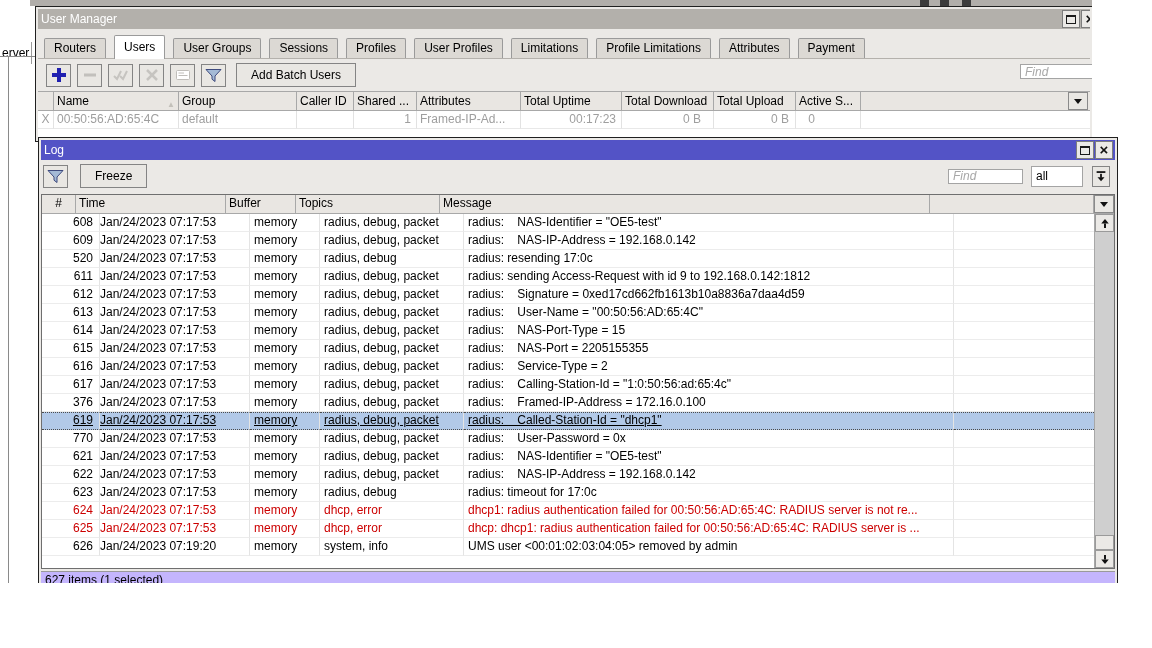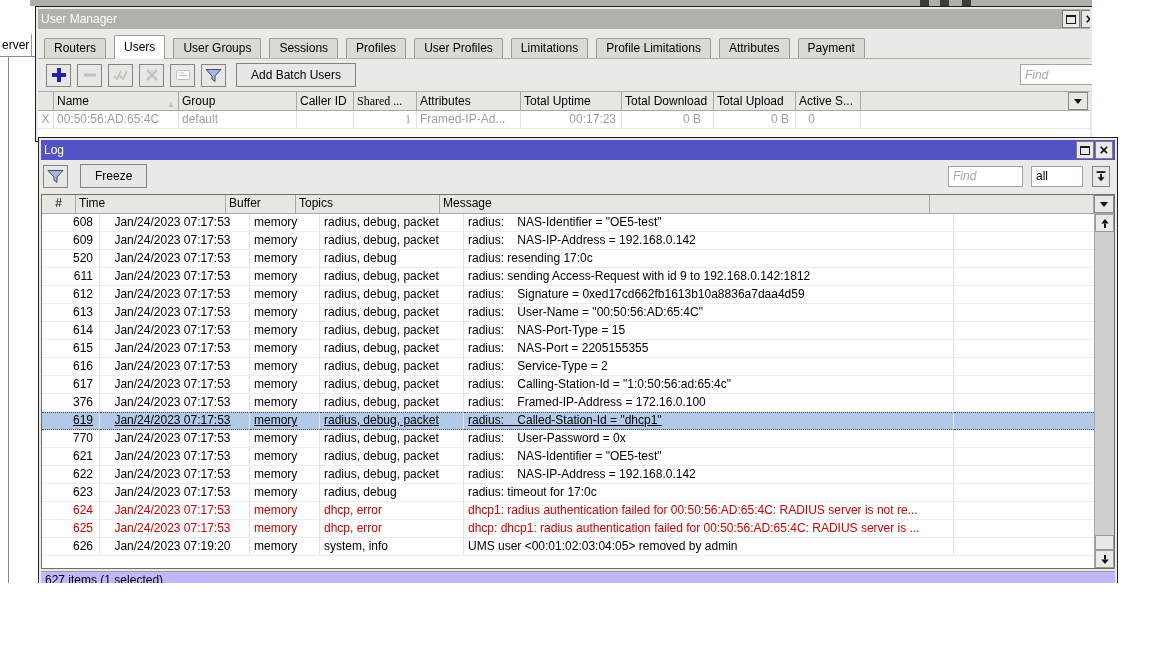--- a/index.html
+++ b/index.html
@@ -10,21 +10,21 @@
     background: #ffffff;
     position: relative;
     overflow: hidden;
     color:#000;
   }
   .canvas { position:absolute; inset:0; }
 
   
   .bg-strip { position:absolute; left:30px; top:0; width:1062px; height:6px; background:#b1aeaa; }
   .bg-strip .mk { position:absolute; top:0; height:6px; width:9px; background:#3c3c3c; }
-  .bg-tab { position:absolute; left:0; top:34px; width:32px; height:22px; background:#fff;
+  .bg-tab { position:absolute; left:0; top:42px; width:32px; height:22px; background:#fff;
             border-right:1px solid #9a9a9a; line-height:22px; padding-left:2px; color:#000; }
   .bg-hline { position:absolute; left:0; top:56px; width:35px; height:1px; background:#8a8a8a; }
   .bg-vline { position:absolute; left:8px; top:56px; width:1px; height:527px; background:#8a8a8a; }
 
   
   .window { position:absolute; background:#ebe9e6; border:1px solid #202020; padding:2px; }
   .titlebar { height:20px; display:flex; align-items:center; padding:0 3px; position:relative; overflow:hidden; }
   .titlebar .title-text { color:#ffffff; font-size:12px; }
   .winbtns { position:absolute; top:1px; display:flex; gap:1px; }
   .winbtn { width:18px; height:18px; background:#ebe9e6; border:1px solid #7d7d7d;
@@ -40,40 +40,40 @@
   .tabstrip { height:30px; display:flex; align-items:flex-end; padding-left:6px; border-bottom:1px solid #b4b1ac; background:#ebe9e6; }
   .tab { height:20px; line-height:19px; padding:0 9px; margin-right:8px; background:#dcd9d4;
          border:1px solid #9a9a9a; border-bottom:none; border-radius:2px 2px 0 0; }
   .tab.active { height:24px; line-height:23px; background:#ffffff; margin-bottom:-1px; position:relative; z-index:2; }
 
   .toolbar { height:32px; display:flex; align-items:center; gap:6px; padding-left:8px; position:relative; background:#ebe9e6; }
   .tbtn { width:25px; height:23px; background:#e9e7e3; border:1px solid #848484;
           display:flex; align-items:center; justify-content:center; padding:0; }
   .pushbtn { height:24px; background:#e9e7e3; border:1px solid #848484; padding:0 14px;
              font-family:inherit; font-size:12px; margin-left:4px; }
-  .find-input { height:21px; border:1px solid #a4a4a4; background:#fff; padding:0 4px; font-family:inherit; font-size:12px; }
+  .find-input { height:15px; border:1px solid #a4a4a4; background:#fff; padding:0 4px; font-family:inherit; font-size:12px; }
   .find-input::placeholder { font-style:italic; color:#a8a8a8; }
   .um-find { position:absolute; right:-8px; top:5px; width:78px; }
 
   .um-table-header { display:flex; height:20px; background:#e9e6e2; border-top:1px solid #a8a8a8; border-bottom:1px solid #a8a8a8; align-items:stretch; }
   .hc { line-height:18px; padding-left:3px; border-right:1px solid #a8a8a8; overflow:hidden; white-space:nowrap; position:relative; }
   .sortglyph { position:absolute; right:3px; top:4px; font-size:8px; color:#c3c0ba; }
   .hdr-dd { width:20px; height:18px; margin-left:auto; background:#e9e7e3; border:1px solid #8a8a8a;
             display:flex; align-items:center; justify-content:center; align-self:center; padding:0; }
   .ddglyph { width:0; height:0; border-left:4px solid transparent; border-right:4px solid transparent; border-top:5px solid #111; }
 
   .um-row { display:flex; height:18px; background:#fff; color:#9e9e9e; }
   .rc { line-height:17px; padding-left:3px; border-right:1px solid #e2e2e2; border-bottom:1px solid #e8e8e8; overflow:hidden; white-space:nowrap; }
   .right { text-align:right; padding-right:5px; }
 
   .umc-flag  { width:16px; text-align:center; padding-left:0; }
   .umc-name  { width:125px; }
   .umc-group { width:118px; }
   .umc-caller{ width:57px; }
-  .umc-shared{ width:63px;font-family:Liberation Serif, serif; }
+  .umc-shared{ width:63px; }
   .umc-attr  { width:104px; }
   .umc-uptime{ width:101px; }
   .umc-dl    { width:92px;  padding-right:12px; }
   .umc-ul    { width:82px;  padding-right:6px; }
   .umc-act   { width:65px;  padding-right:45px; }
   .umc-extra { flex:1; border-right:none; }
   .um-filler { height:14px; background:#fff; }
 
   
   .log-window { left:10px; top:137px; width:1080px; height:446px; overflow:hidden; border-bottom:none;margin-left:28px; }
@@ -89,21 +89,21 @@
 
   .log-table { margin-top:4px; border:1px solid #6f6f6f; background:#fff; display:flex; flex-direction:column; height:375px; }
   .log-header { display:flex; height:19px; background:#e9e6e2; border-bottom:1px solid #a8a8a8; flex:0 0 auto; }
   .log-header .hc { line-height:17px; }
   .log-main { display:flex; flex:1; min-height:0; }
   .log-body { flex:1; overflow:hidden; background:#fff; }
 
   .log-row { display:flex; height:18px; background:#fff; }
   .lc { line-height:17px; border-right:1px solid #e4e4e4; border-bottom:1px solid #ececec; overflow:hidden; white-space:pre; }
   .lc-id    { width:58px; text-align:right; padding-right:6px; }
-  .lc-time  { width:150px; text-align:center; padding-right:4px; }
+  .lc-time  { width:150px; text-align:left; padding-right:4px; }
   .lc-buffer{ width:70px; padding-left:4px; }
   .lc-topics{ width:144px; padding-left:4px; }
   .lc-msg   { width:490px; padding-left:4px; }
   .lc-extra { flex:1; border-right:none; }
   .log-row.error { color:#cc0000; }
   .log-row.selected { background:#b2c9e8; }
   .log-row.selected .lc { background:#b2c9e8; border-top:1px dotted #4c4c4c; border-bottom:1px dotted #4c4c4c; line-height:15px;text-decoration:underline; }
 
   .hc-id { width:34px; text-align:center; padding-left:0; }
   .hc-time { width:150px; }

